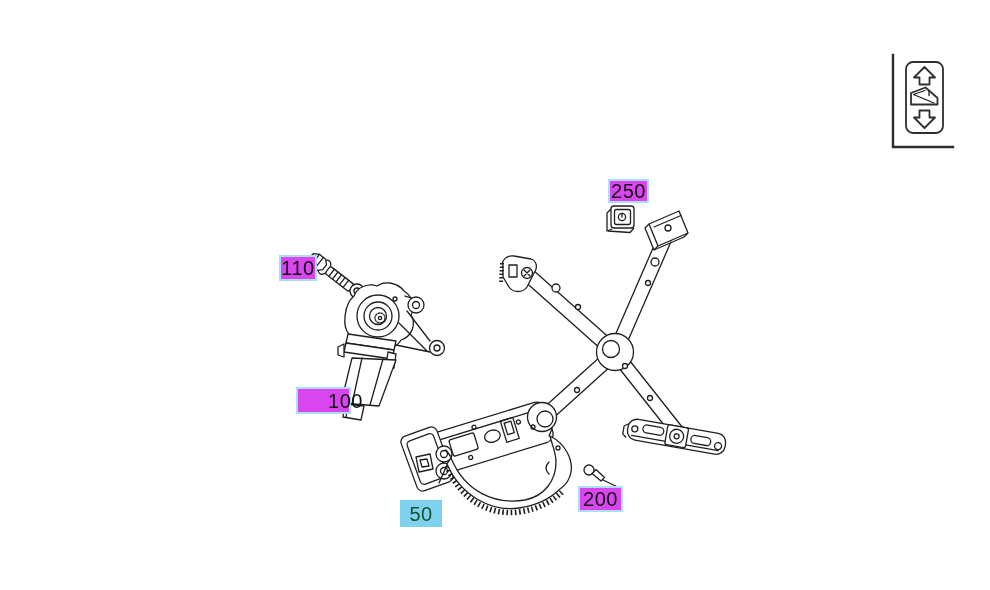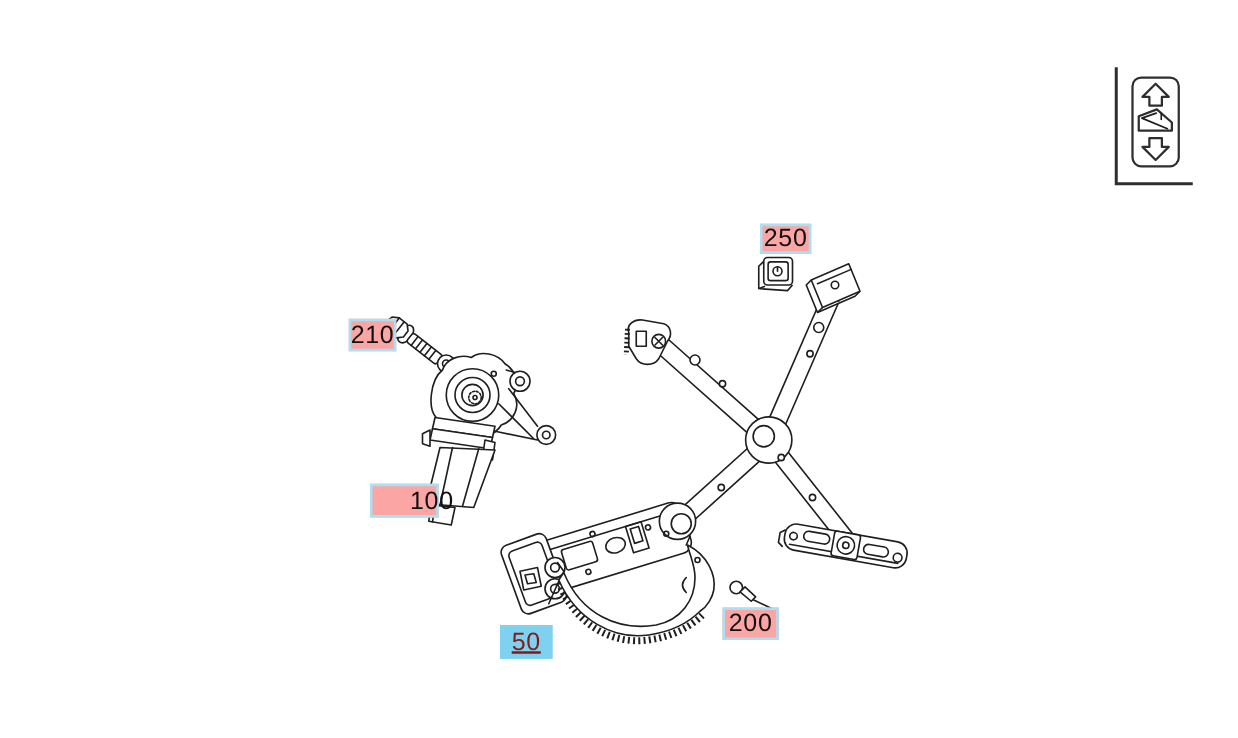--- a/index.html
+++ b/index.html
@@ -1,22 +1,22 @@
 <!DOCTYPE html>
 <html><head>
 <meta charset="utf-8">
 <style>
   html,body{margin:0;padding:0;background:#fff;}
   .stage{position:relative;width:990px;height:590px;background:#fff;overflow:hidden;
          font-family:"Liberation Sans",sans-serif;}
   .drawing{position:absolute;left:0;top:0;}
   .callout{position:absolute;display:flex;align-items:center;justify-content:center;
-           box-sizing:border-box;border:2px solid #abdff2;background:#fca5a5;color:#111111;
+           box-sizing:border-box;border:2px solid #abdff2;background:#d946ef;color:#111111;
            font-size:20px;line-height:1;letter-spacing:.5px;cursor:pointer;}
-  .callout.selected{background:#7fd2ef;border-color:#7fd2ef;color:#7f1d1d;text-decoration:underline;}
+  .callout.selected{background:#7fd2ef;border-color:#7fd2ef;color:#14532d;}
   #c150{left:279px;top:255px;width:38px;height:26px;}
   #c100{left:296px;top:387px;width:55px;height:27px;padding-left:44px;}
   #c250{left:608px;top:179px;width:41px;height:24px;}
   #c200{left:578px;top:486px;width:45px;height:26px;}
   #c50 {left:400px;top:500px;width:42px;height:27px;}
   svg .wh{fill:#ffffff;stroke:#1f1f1f;stroke-width:1.3;stroke-linejoin:round;}
   svg .ln{fill:none;stroke:#1f1f1f;stroke-width:1.3;stroke-linejoin:round;stroke-linecap:round;}
   svg .teeth{fill:none;stroke:#1f1f1f;stroke-width:5.5;stroke-dasharray:1.6 2.6;}
   svg .serr{fill:none;stroke:#1f1f1f;stroke-width:4;stroke-dasharray:1.5 2;}
   svg .frame{fill:none;stroke:#2e2e2e;stroke-width:2.4;stroke-linecap:square;}
@@ -192,18 +192,18 @@
       <rect class="legend-shape" x="906" y="62" width="37" height="71" rx="7"></rect>
       <path class="legend-shape" d="M924.5,67 L935,77.5 L929.5,77.5 L929.5,84.5 L919.5,84.5 L919.5,77.5 L914,77.5 Z"></path>
       <g>
         <path class="legend-shape" d="M911,104.5 L911,93 L925.5,87.5 L937.5,98 L937.5,104.5 Z"></path>
         <path class="ln" d="M913.5,94.5 L934,103 M913.5,94.5 L925,90.5 M929,90.5 L929,95.5" stroke-width="1.5"></path>
       </g>
       <path class="legend-shape" d="M924.5,128 L914,117.5 L919.5,117.5 L919.5,110.5 L929.5,110.5 L929.5,117.5 L935,117.5 Z"></path>
     </g>
   </svg>
 
-  <div id="c150" class="callout">210</div>
+  <div id="c150" class="callout">110</div>
   <div id="c100" class="callout">100</div>
   <div id="c250" class="callout">250</div>
   <div id="c200" class="callout">200</div>
   <div id="c50" class="callout selected">50</div>
 </div>
 
 </body></html>

